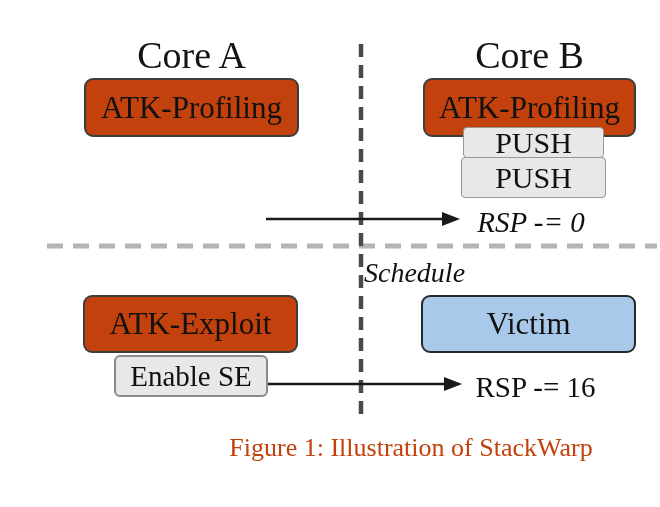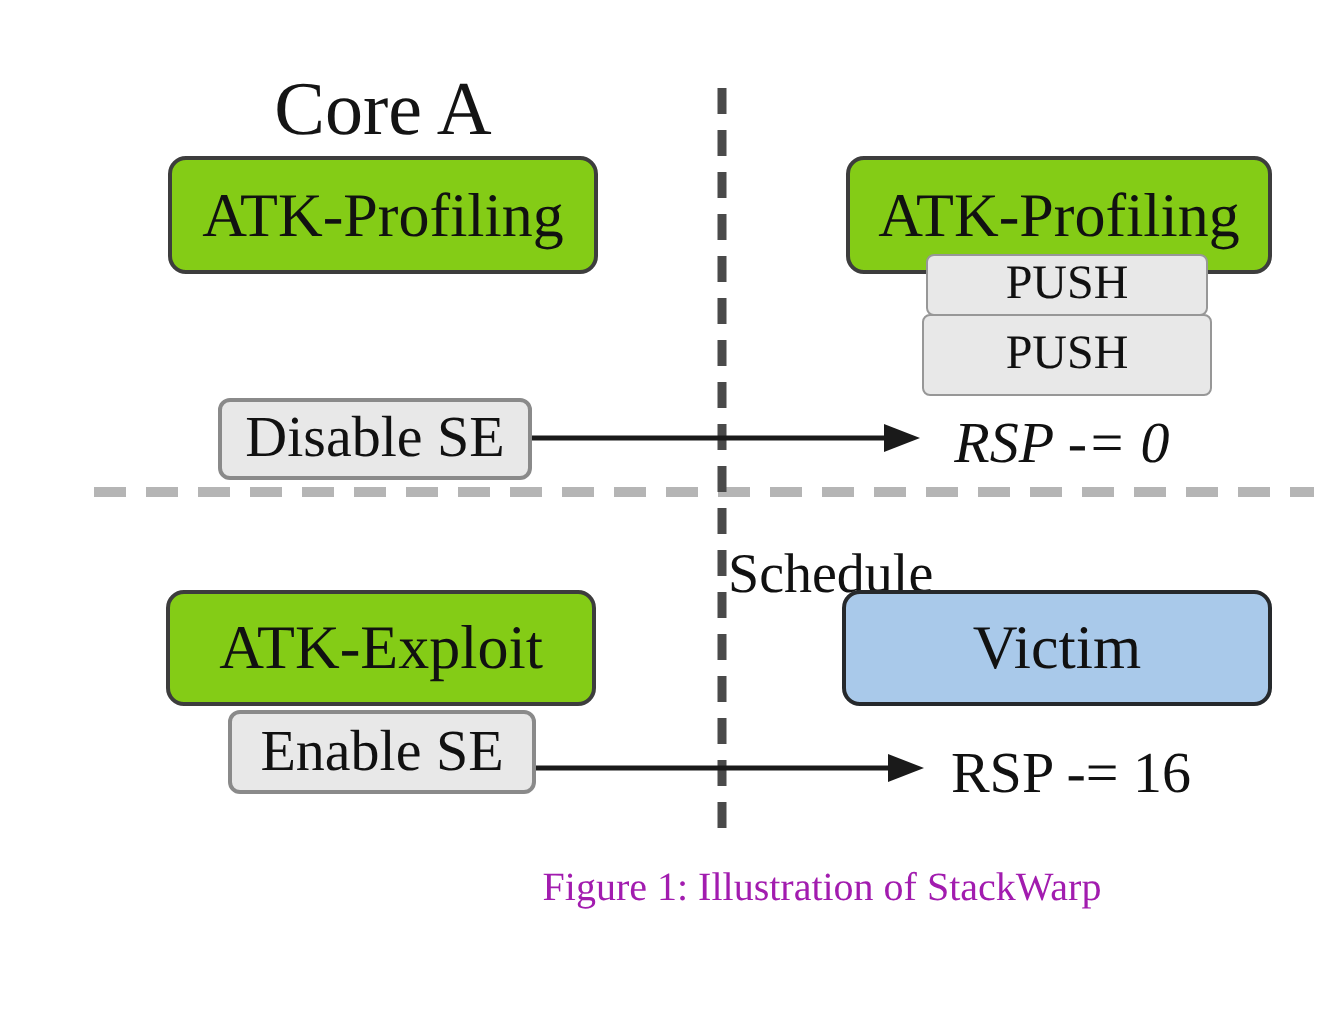--- a/index.html
+++ b/index.html
@@ -24,101 +24,99 @@
     white-space: nowrap;
   }
   .node {
     display: flex;
     align-items: center;
     justify-content: center;
     box-sizing: border-box;
     white-space: nowrap;
   }
   .pink {
-    background: #84cc16;
+    background: #c2410c;
     border: 2.5px solid #3d3d3d;
     border-radius: 9px;
     font-size: 31px;
   }
   .blue {
     background: #a9c9ea;
     border: 2.5px solid #26292c;
     border-radius: 9px;
     font-size: 31px;
   }
   .gray {
     background: #e8e8e8;
     border: 2px solid #8a8a8a;
     border-radius: 6px;
     font-size: 29px;
   }
   .push {
     background: #e8e8e8;
     border: 1.5px solid #979797;
     border-radius: 4px;
-    font-size: 24px;
+    font-size: 30px;
     z-index: 3;
   }
   .rsp-label {
     font-size: 29px;
     text-align: center;
     white-space: nowrap;
   }
   .schedule-label {
     font-size: 28px;
     white-space: nowrap;
   }
   .caption {
-    font-size: 20px;
+    font-size: 26px;
     text-align: center;
     white-space: nowrap;
-    color: #a21caf;
+    color: #c2410c;
   }
   svg { display: block; }
 </style>
 </head>
 <body>
 
 <div class="canvas">
 
   <svg class="abs" style="left:334px; top:44px; z-index:1;" width="12" height="378">
     <line x1="6" y1="0" x2="6" y2="378" stroke="#4a4a4a" stroke-width="4.5" stroke-dasharray="13 8"></line>
   </svg>
 
   <svg class="abs" style="left:26px; top:241px; z-index:0;" width="610" height="10">
     <line x1="0" y1="5" x2="610" y2="5" stroke="#b5b5b5" stroke-width="5" stroke-dasharray="16 10"></line>
   </svg>
 
   <div class="abs core-title" style="left:63px; top:33px; width:215px;">Core A</div>
+  <div class="abs core-title" style="left:402px; top:33px; width:213px;">Core B</div>
 
   <div class="abs node pink" style="left:63px; top:78px; width:215px; height:59px;">
     <span>ATK-Profiling</span>
   </div>
 
   <div class="abs node pink" style="left:402px; top:78px; width:213px; height:59px; z-index:2;">
     <span>ATK-Profiling</span>
   </div>
 
   <div class="abs node push" style="left:442px; top:127px; width:141px; height:31px;">
     <span>PUSH</span>
   </div>
   <div class="abs node push" style="left:440px; top:157px; width:145px; height:41px;">
     <span>PUSH</span>
   </div>
 
-  <div class="abs node gray" style="left:88px; top:199px; width:157px; height:41px;">
-    <span>Disable SE</span>
-  </div>
   <svg class="abs" style="left:245px; top:206px; z-index:2;" width="195" height="26">
     <line x1="0" y1="13" x2="178" y2="13" stroke="#1a1a1a" stroke-width="2.6"></line>
     <polygon points="176,6 194,13 176,20" fill="#1a1a1a"></polygon>
   </svg>
   <div class="abs rsp-label" style="left:445px; top:206px; width:130px;font-style:italic;">RSP -= 0</div>
 
-  <div class="abs schedule-label" style="left:343px; top:272px;">Schedule</div>
+  <div class="abs schedule-label" style="left:343px; top:257px;font-style:italic;">Schedule</div>
 
   <div class="abs node pink" style="left:62px; top:295px; width:215px; height:58px;">
     <span>ATK-Exploit</span>
   </div>
 
   <div class="abs node blue" style="left:400px; top:295px; width:215px; height:58px; z-index:2;">
     <span>Victim</span>
   </div>
 
   <div class="abs node gray" style="left:93px; top:355px; width:154px; height:42px;">

